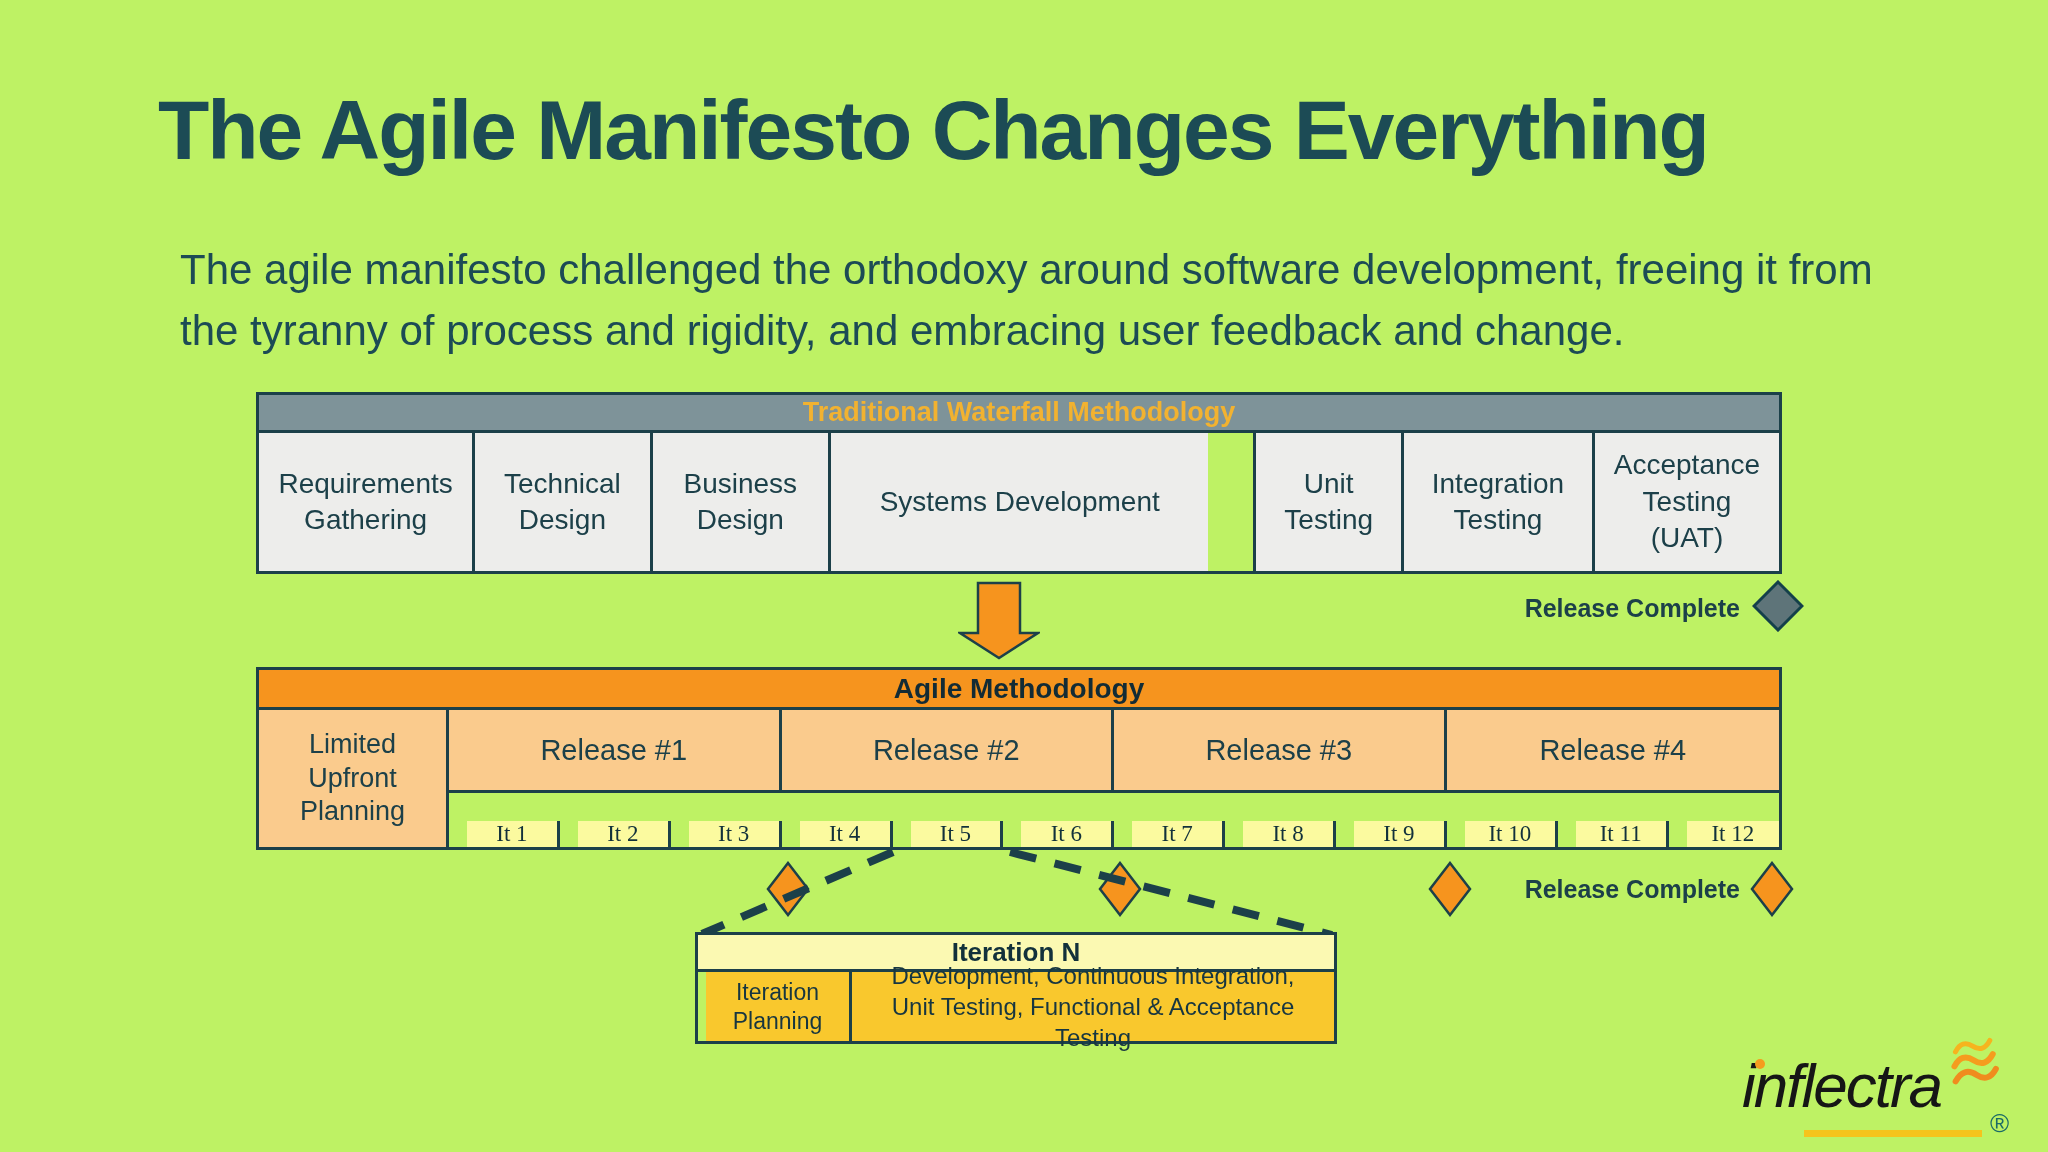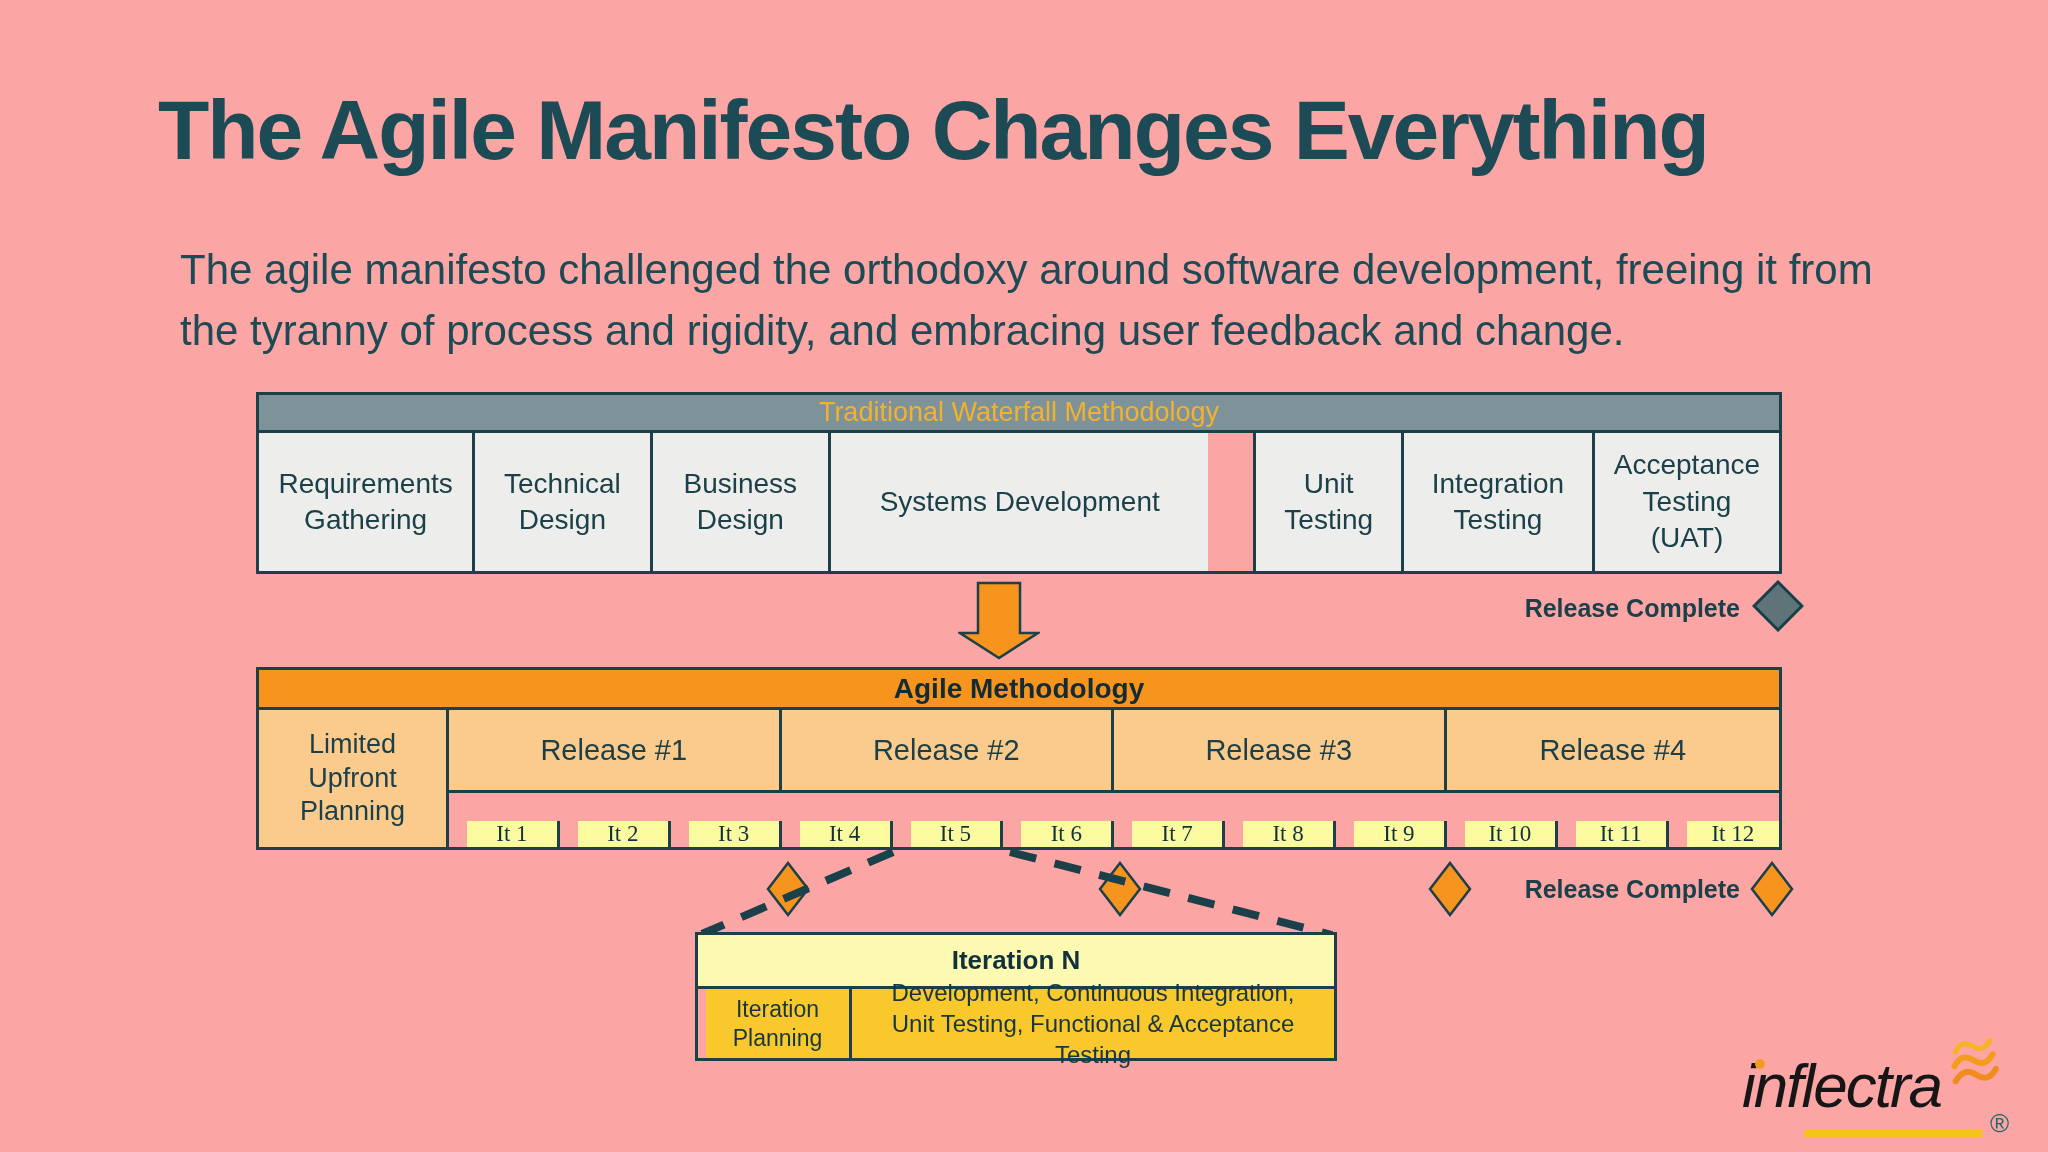--- a/index.html
+++ b/index.html
@@ -1,20 +1,20 @@
 <!DOCTYPE html>
 <html><head>
 <meta charset="utf-8">
 <style>
   * { box-sizing: border-box; margin: 0; padding: 0; }
   html,body { background:#ffffff; }
   .canvas {
     position: relative;
     width: 2048px; height: 1152px;
-    background: #fca5a5;
+    background: #bef264;
     font-family: "Liberation Sans", sans-serif;
     overflow: hidden;
   }
   .abs { position: absolute; }
 
   
   .title {
     left: 158px; top: 82px; width: 1700px;
     font-size: 84px; font-weight: 700; letter-spacing: -2px;
     color: #1c4b55;
@@ -24,21 +24,21 @@
     font-size: 42px; font-weight: 400; line-height: 1.45;
     color: #1c4b55;
   }
 
   
   .wf-table { left: 256px; top: 392px; width: 1526px; }
   .wf-header {
     height: 41px; background: #7e9399;
     border: 3px solid #1c4049;
     display: flex; align-items: center; justify-content: center;
-    font-size: 27px; font-weight: 400; color: #f2b230;
+    font-size: 27px; font-weight: 700; color: #f2b230;
   }
   .wf-row {
     display: flex; height: 141px;
     border: 3px solid #1c4049; border-top: none;
   }
   .wf-cell {
     background: #ededeb;
     border-left: 3px solid #1c4049;
     display: flex; align-items: center; justify-content: center;
     text-align: center; padding: 4px 8px;
@@ -89,21 +89,21 @@
     border-right: 3px solid #1c4049;
     display: flex; align-items: center; justify-content: center;
     font-family: "Liberation Serif", serif;
     font-size: 23px; color: #12313b; margin-left: 18px;
   }
   .ag-iter:last-child { border-right: none; }
 
   
   .it-box { left: 695px; top: 932px; width: 642px; }
   .it-header {
-    height: 57px; background: #fbf9b2;
+    height: 40px; background: #fbf9b2;
     border: 3px solid #1c4049;
     display: flex; align-items: center; justify-content: center;
     font-size: 26px; font-weight: 700; color: #12313b;
   }
   .it-body {
     display: flex; height: 72px;
     border: 3px solid #1c4049; border-top: none;
   }
   .it-left {
     width: 146px; background: #f9c82d;

